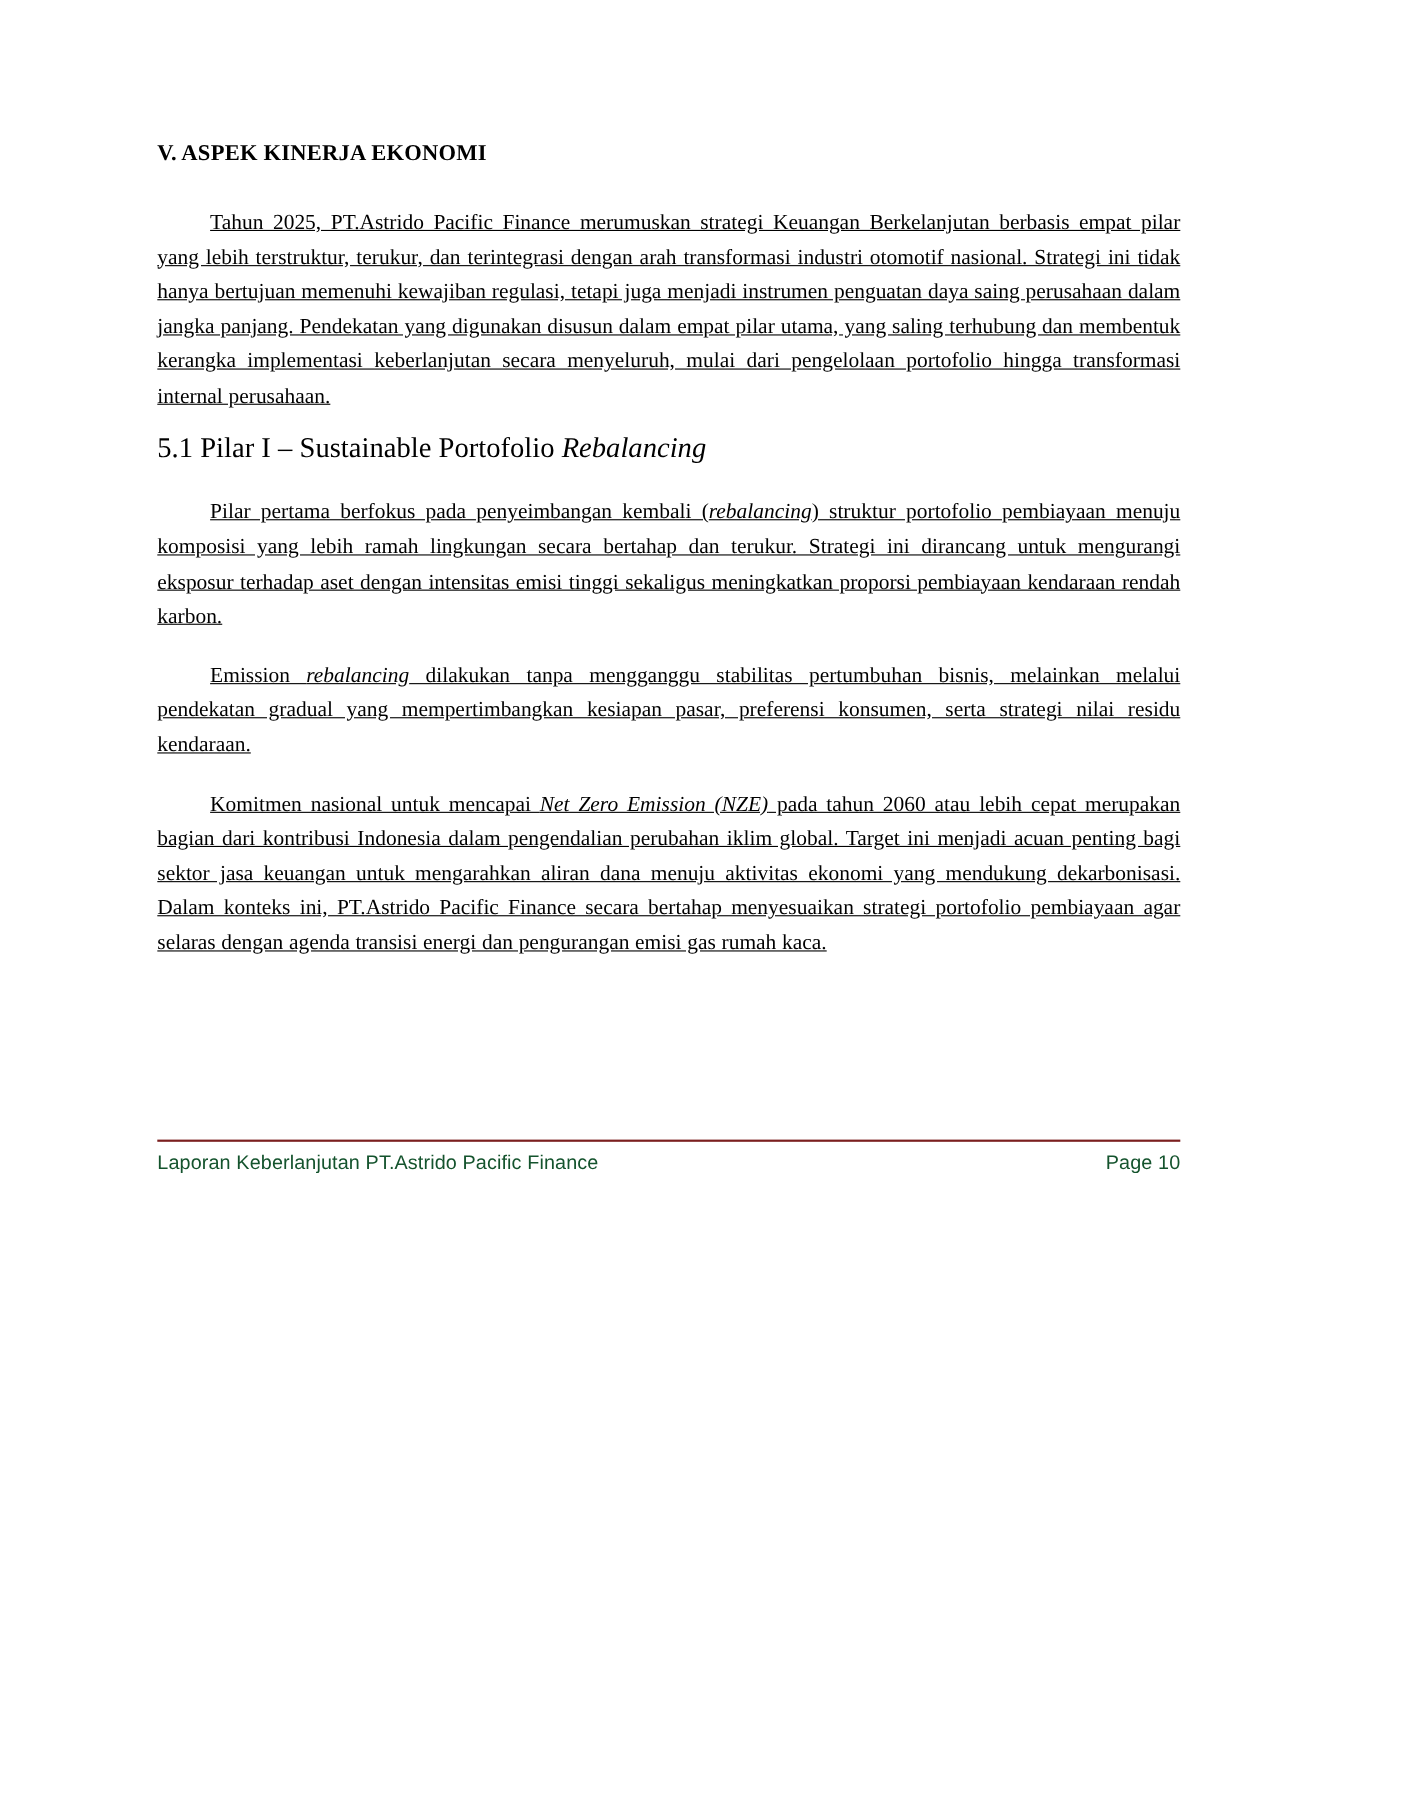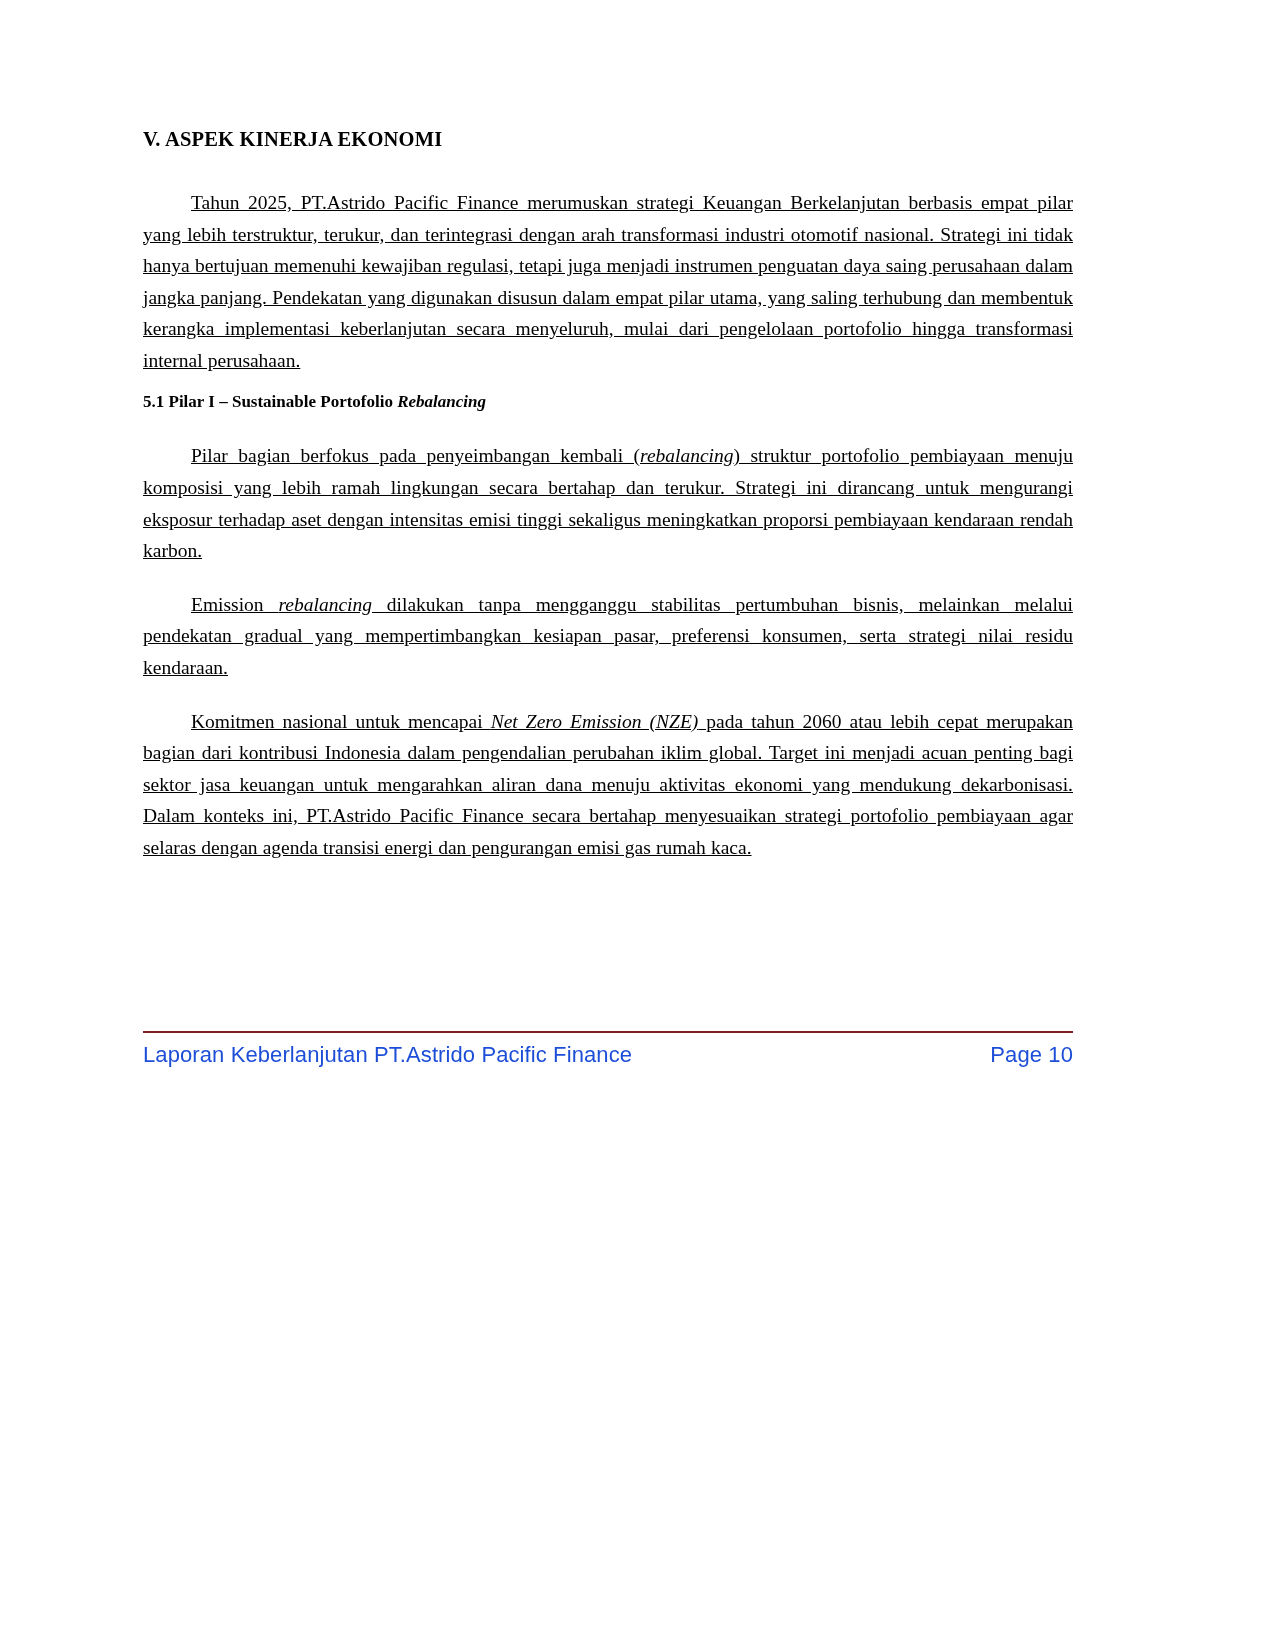--- a/index.html
+++ b/index.html
@@ -23,22 +23,22 @@
     width: 930px;
   }
   h1.section-title {
     font-size: 20.5px;
     font-weight: bold;
     margin: 0 0 0 0;
     letter-spacing: 0.2px;
     font-family: "Liberation Serif", serif;
   }
   h2.sub-title {
-    font-size: 17px;
-    font-weight: bold;
+    font-size: 26px;
+    font-weight: normal;
     margin: 0;
     font-family: "Liberation Serif", serif;
   }
   h2.sub-title .ital {
     font-style: italic;
   }
   p.body-par {
     font-size: 19.5px;
     line-height: 1.62;
     text-align: justify;
@@ -66,22 +66,22 @@
   }
   .footer-rule {
     border-top: 2.5px solid #7b1f1f;
     margin-bottom: 9px;
   }
   .footer-row {
     display: flex;
     justify-content: space-between;
     align-items: baseline;
     font-family: "Liberation Sans", sans-serif;
-    font-size: 22px;
-    color: #1d4ed8;
+    font-size: 18px;
+    color: #14532d;
   }
   .footer-left { letter-spacing: 0.1px; }
   .footer-right { letter-spacing: 0.1px; }
 </style>
 </head>
 <body>
 
 <div class="page">
 
   <div class="content">
@@ -91,21 +91,21 @@
     <div class="gap-after-title"></div>
 
     <p class="body-par indent">Tahun 2025, PT.Astrido Pacific Finance merumuskan strategi Keuangan Berkelanjutan berbasis empat pilar yang lebih terstruktur, terukur, dan terintegrasi dengan arah transformasi industri otomotif nasional. Strategi ini tidak hanya bertujuan memenuhi kewajiban regulasi, tetapi juga menjadi instrumen penguatan daya saing perusahaan dalam jangka panjang. Pendekatan yang digunakan disusun dalam empat pilar utama, yang saling terhubung dan membentuk kerangka implementasi keberlanjutan secara menyeluruh, mulai dari pengelolaan portofolio hingga transformasi internal perusahaan.</p>
 
     <div class="gap-before-sub"></div>
 
     <h2 class="sub-title"><span>5.1 Pilar I – Sustainable Portofolio </span><span class="ital">Rebalancing</span></h2>
 
     <div class="gap-after-sub"></div>
 
-    <p class="body-par indent"><span>Pilar bagian berfokus pada penyeimbangan kembali (</span><em>rebalancing</em><span>) struktur portofolio pembiayaan menuju komposisi yang lebih ramah lingkungan secara bertahap dan terukur. Strategi ini dirancang untuk mengurangi eksposur terhadap aset dengan intensitas emisi tinggi sekaligus meningkatkan proporsi pembiayaan kendaraan rendah karbon.</span></p>
+    <p class="body-par indent"><span>Pilar pertama berfokus pada penyeimbangan kembali (</span><em>rebalancing</em><span>) struktur portofolio pembiayaan menuju komposisi yang lebih ramah lingkungan secara bertahap dan terukur. Strategi ini dirancang untuk mengurangi eksposur terhadap aset dengan intensitas emisi tinggi sekaligus meningkatkan proporsi pembiayaan kendaraan rendah karbon.</span></p>
 
     <div class="gap-par"></div>
 
     <p class="body-par indent"><span>Emission </span><em>rebalancing</em><span> dilakukan tanpa mengganggu stabilitas pertumbuhan bisnis, melainkan melalui pendekatan gradual yang mempertimbangkan kesiapan pasar, preferensi konsumen, serta strategi nilai residu kendaraan.</span></p>
 
     <div class="gap-par"></div>
 
     <p class="body-par indent"><span>Komitmen nasional untuk mencapai </span><em>Net Zero Emission (NZE)</em><span> pada tahun 2060 atau lebih cepat merupakan bagian dari kontribusi Indonesia dalam pengendalian perubahan iklim global. Target ini menjadi acuan penting bagi sektor jasa keuangan untuk mengarahkan aliran dana menuju aktivitas ekonomi yang mendukung dekarbonisasi. Dalam konteks ini, PT.Astrido Pacific Finance secara bertahap menyesuaikan strategi portofolio pembiayaan agar selaras dengan agenda transisi energi dan pengurangan emisi gas rumah kaca.</span></p>
 
   </div>

